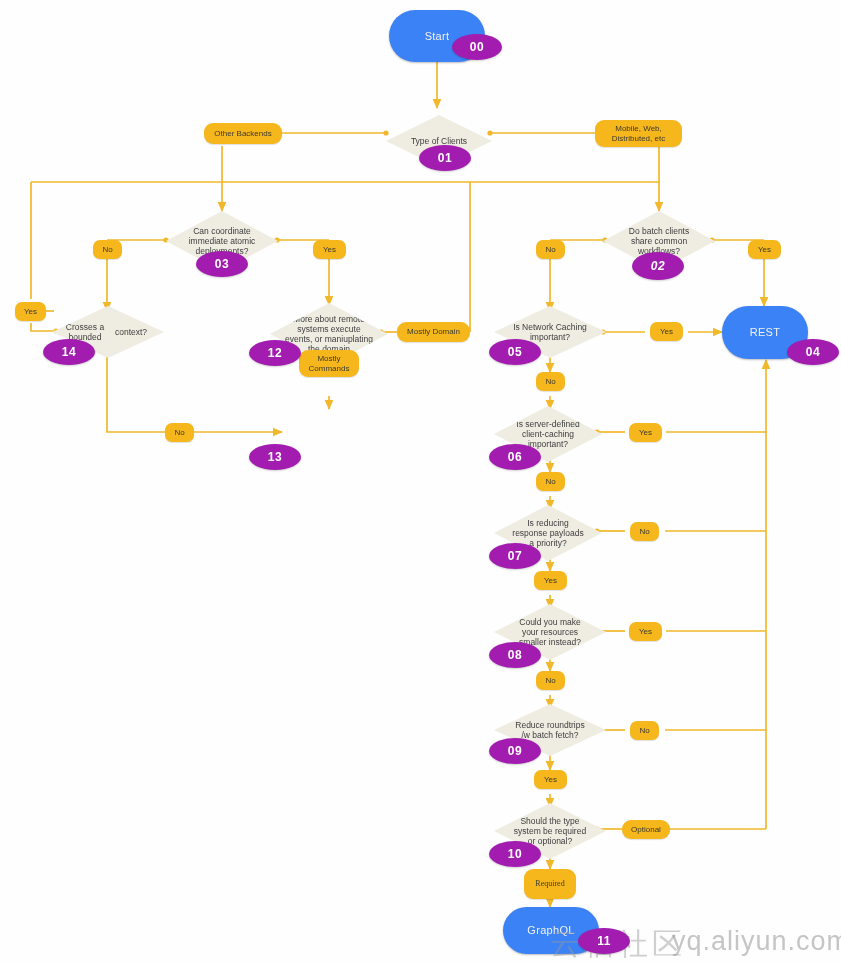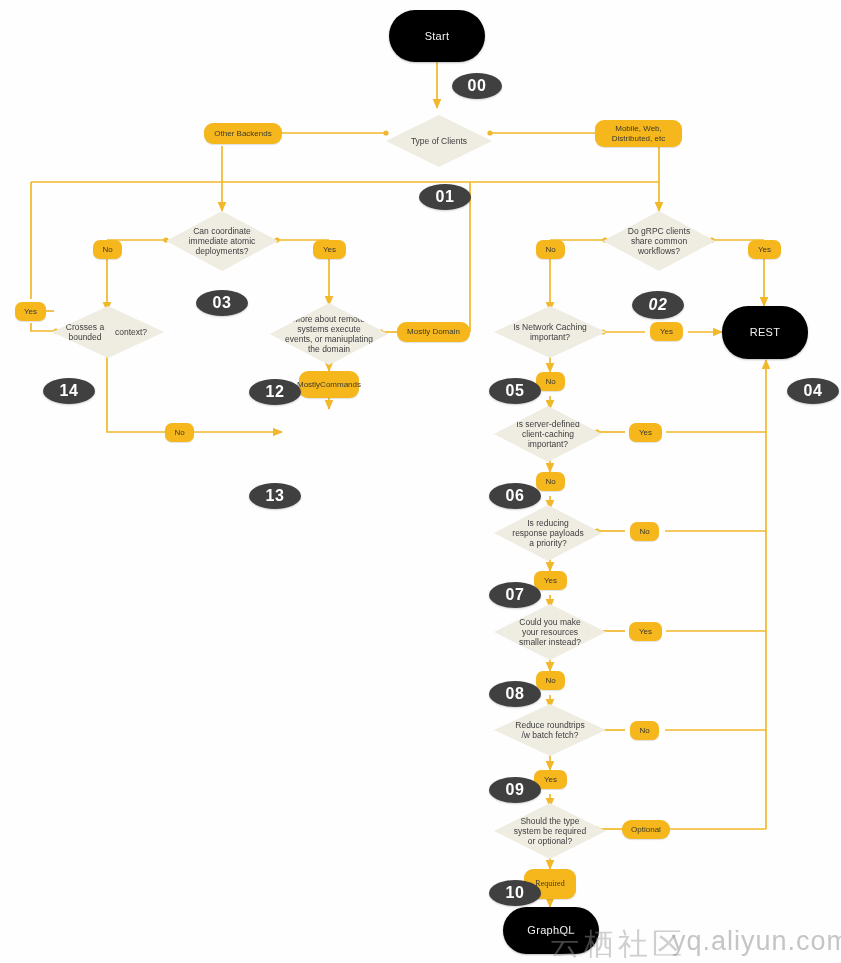--- a/index.html
+++ b/index.html
@@ -27,21 +27,21 @@
     position: absolute;
     box-sizing: border-box;
     display: flex;
     align-items: center;
     justify-content: center;
     text-align: center;
     line-height: 1.18;
   }
   
   .n-term {
-    background: #000000;
+    background: #3b82f6;
     color: #f2f2f0;
     border-radius: 26px;
     font-size: 11px;
     letter-spacing: .3px;
     box-shadow: 0 1px 2px rgba(0,0,0,.25);
   }
   
   .n-dec {
     background: #efece1;
     color: #3d3d3d;
@@ -56,32 +56,31 @@
     color: #3d3a2e;
     border-radius: 7px;
     font-size: 8px;
     padding: 3px 7px;
     box-shadow: 0 1px 1px rgba(0,0,0,.12);
   }
   .n-pill.wide { border-radius: 9px; }
   
   .badge {
     position: absolute;
-    background: #404040;
+    background: #a21caf;
     color: #ffffff;
     border-radius: 50%;
     display: flex;
     align-items: center;
     justify-content: center;
-    font-size: 16px;
+    font-size: 12px;
     font-weight: bold;
     letter-spacing: .5px;
     box-shadow: 0 1px 2px rgba(0,0,0,.18);
     z-index: 5;
-    margin-top: 39px;
   }
   .watermark {
     position: absolute;
     color: rgba(150,150,150,.55);
     font-size: 27px;
     letter-spacing: 1px;
     user-select: none;
     white-space: nowrap;
     z-index: 4;
   }
@@ -238,21 +237,21 @@
   <div class="node n-dec" style="left:166px; top:211px; width:112px; height:60px; flex-direction:column;">
     <span>Can coordinate</span>
     <span>immediate atomic</span>
     <span>deployments?</span>
   </div>
   <div class="badge" style="left:196px; top:251px; width:52px; height:26px;">
     <span>03</span>
   </div>
 
   <div class="node n-dec" style="left:603px; top:211px; width:112px; height:60px; flex-direction:column;">
-    <span>Do gRPC clients</span>
+    <span>Do batch clients</span>
     <span>share common</span>
     <span>workflows?</span>
   </div>
   <div class="badge" style="left:632px; top:252px; width:52px; height:28px;font-style:italic;">
     <span>02</span>
   </div>
 
   <div class="node n-pill" style="left:93px; top:240px; width:29px; height:19px;">
     <span>No</span>
   </div>
@@ -286,21 +285,21 @@
     <span>the domain</span>
   </div>
   <div class="badge" style="left:249px; top:340px; width:52px; height:26px;">
     <span>12</span>
   </div>
 
   <div class="node n-pill wide" style="left:397px; top:322px; width:73px; height:20px;">
     <span>Mostly Domain</span>
   </div>
 
-  <div class="node n-pill wide" style="left:299px; top:371px; width:60px; height:27px; flex-direction:row;">
+  <div class="node n-pill wide" style="left:299px; top:350px; width:60px; height:27px; flex-direction:column;">
     <span>Mostly</span>
     <span>Commands</span>
   </div>
 
   <div class="node n-pill" style="left:165px; top:423px; width:29px; height:19px;">
     <span>No</span>
   </div>
 
   <div class="badge" style="left:249px; top:444px; width:52px; height:26px;text-align:right;">
     <span>13</span>

